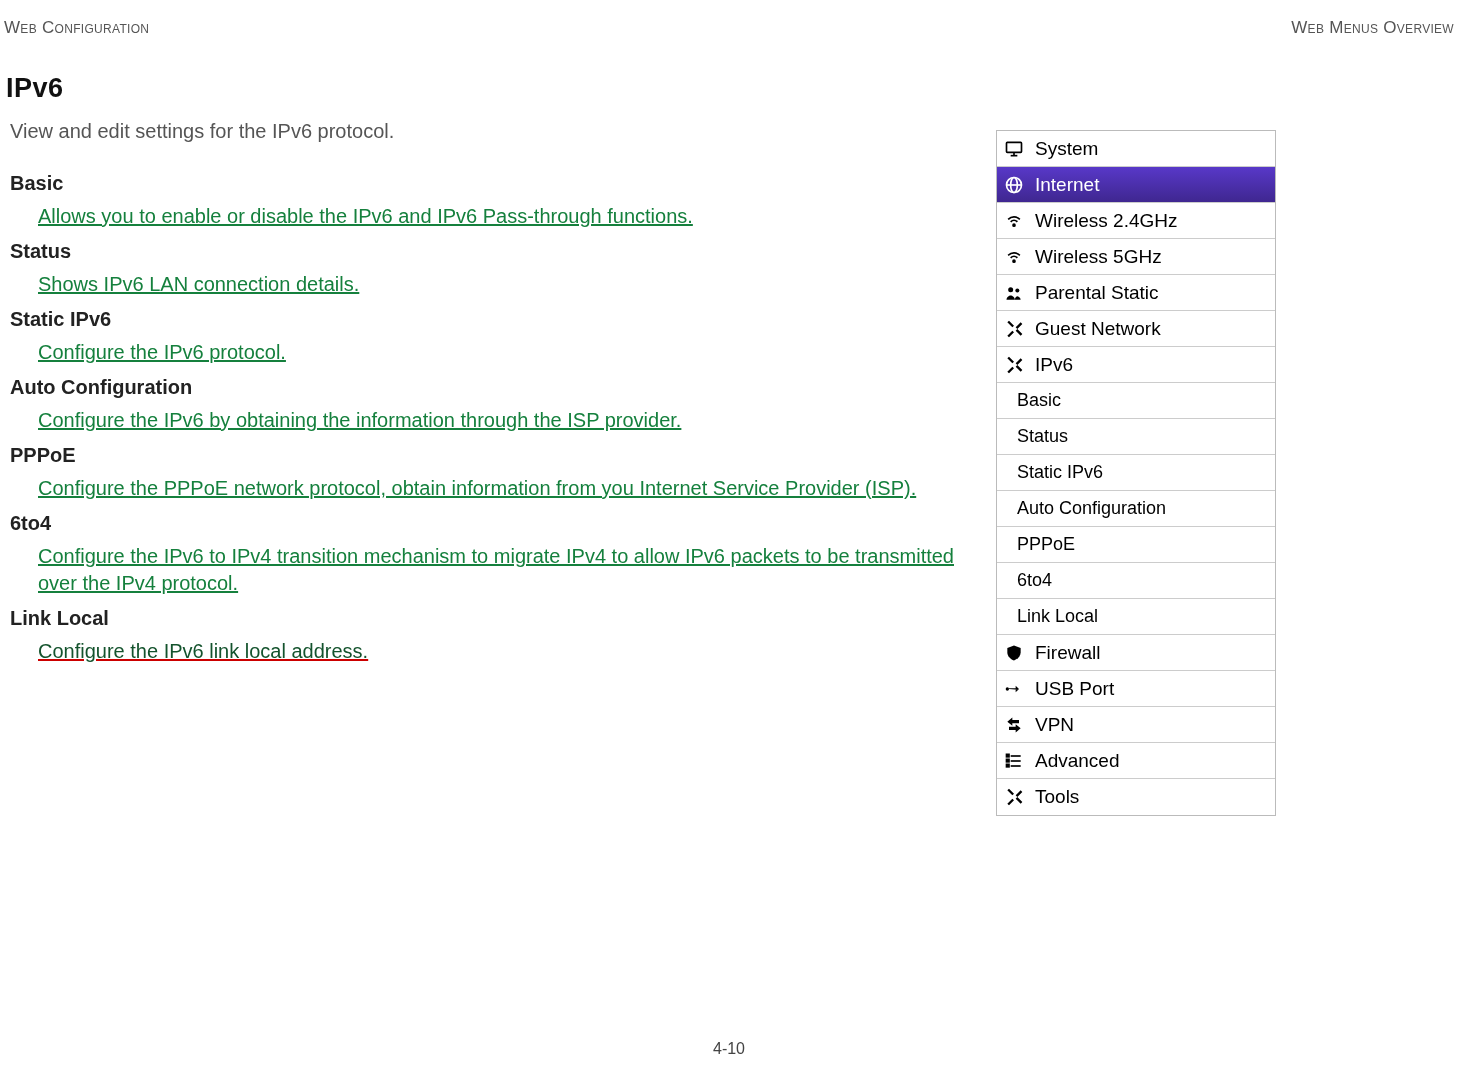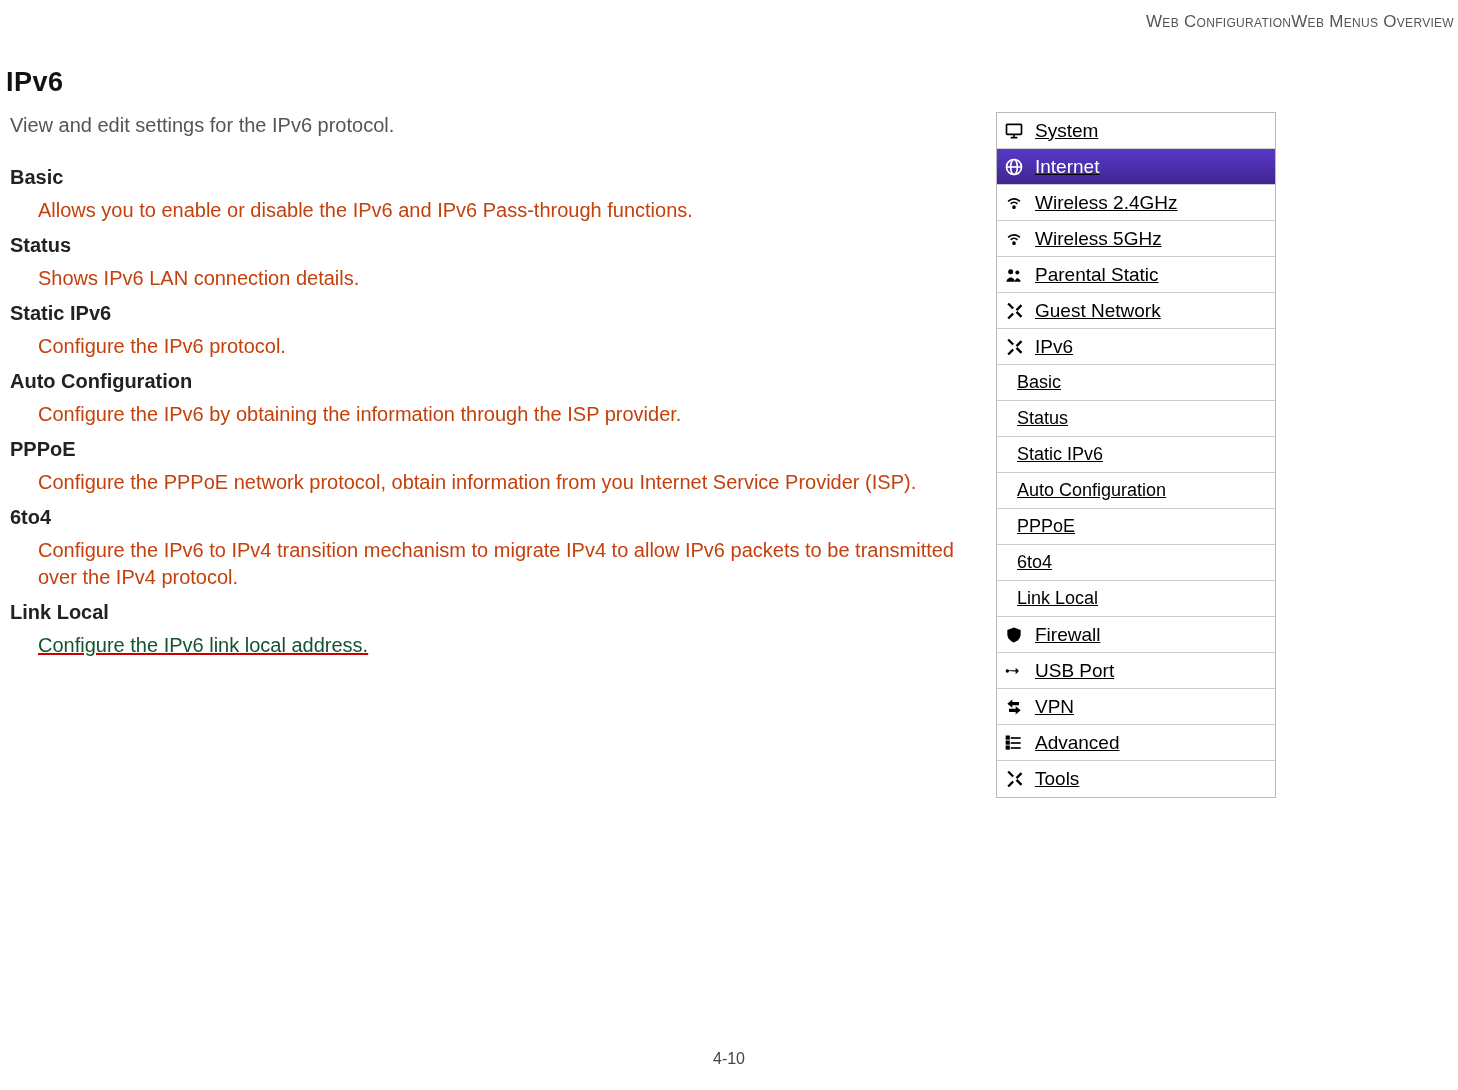--- a/index.html
+++ b/index.html
@@ -6,22 +6,22 @@
     body {
       font-family: Arial, Helvetica, sans-serif;
       width: 1458px;
       height: 1090px;
       background: #fff;
       position: relative;
       padding: 0;
     }
     .page-header {
       display: flex;
-      justify-content: flex-end;
-      padding: 12px 4px 0 4px;
+      justify-content: space-between;
+      padding: 18px 4px 0 4px;
       font-variant: small-caps;
       font-size: 17px;
       color: #555;
       letter-spacing: 0.3px;
     }
     .page-header span { font-family: Arial, sans-serif; }
     .page-title {
       font-family: Verdana, Arial, sans-serif;
       font-weight: bold;
       font-size: 27px;
@@ -44,35 +44,35 @@
     .intro { margin-bottom: 25px; }
     .subhead {
       font-weight: bold;
       color: #222;
       font-size: 20px;
       margin-top: 6px;
       margin-bottom: 6px;
     }
     .desc {
       margin: 0 0 8px 28px;
-      color: #c2410c;
+      color: #15803d;
+      text-decoration: underline;
     }
     .desc.revision {
       text-decoration: underline;
       text-decoration-color: #c00;
       color: #14532d;
     }
     .menu-col {
       width: 280px;
       margin-left: 26px;
-      margin-top: 0;
+      margin-top: 12px;
       border: 1px solid #bbb;
       background: #fff;
       font-size: 19px;
-      text-decoration: underline;
     }
     .menu-row {
       display: flex;
       align-items: center;
       height: 36px;
       border-bottom: 1px solid #ccc;
       padding-left: 6px;
       gap: 10px;
       color: #000;
     }
@@ -91,21 +91,21 @@
       height: 22px;
       display: inline-flex;
       align-items: center;
       justify-content: center;
       flex-shrink: 0;
     }
     .icon svg { width: 20px; height: 20px; }
     .menu-label { white-space: nowrap; }
     .page-footer {
       position: absolute;
-      bottom: 22px;
+      bottom: 32px;
       left: 0;
       width: 100%;
       text-align: center;
       font-size: 16px;
       color: #444;
     }
   </style>
 </head>
 <body>
 

